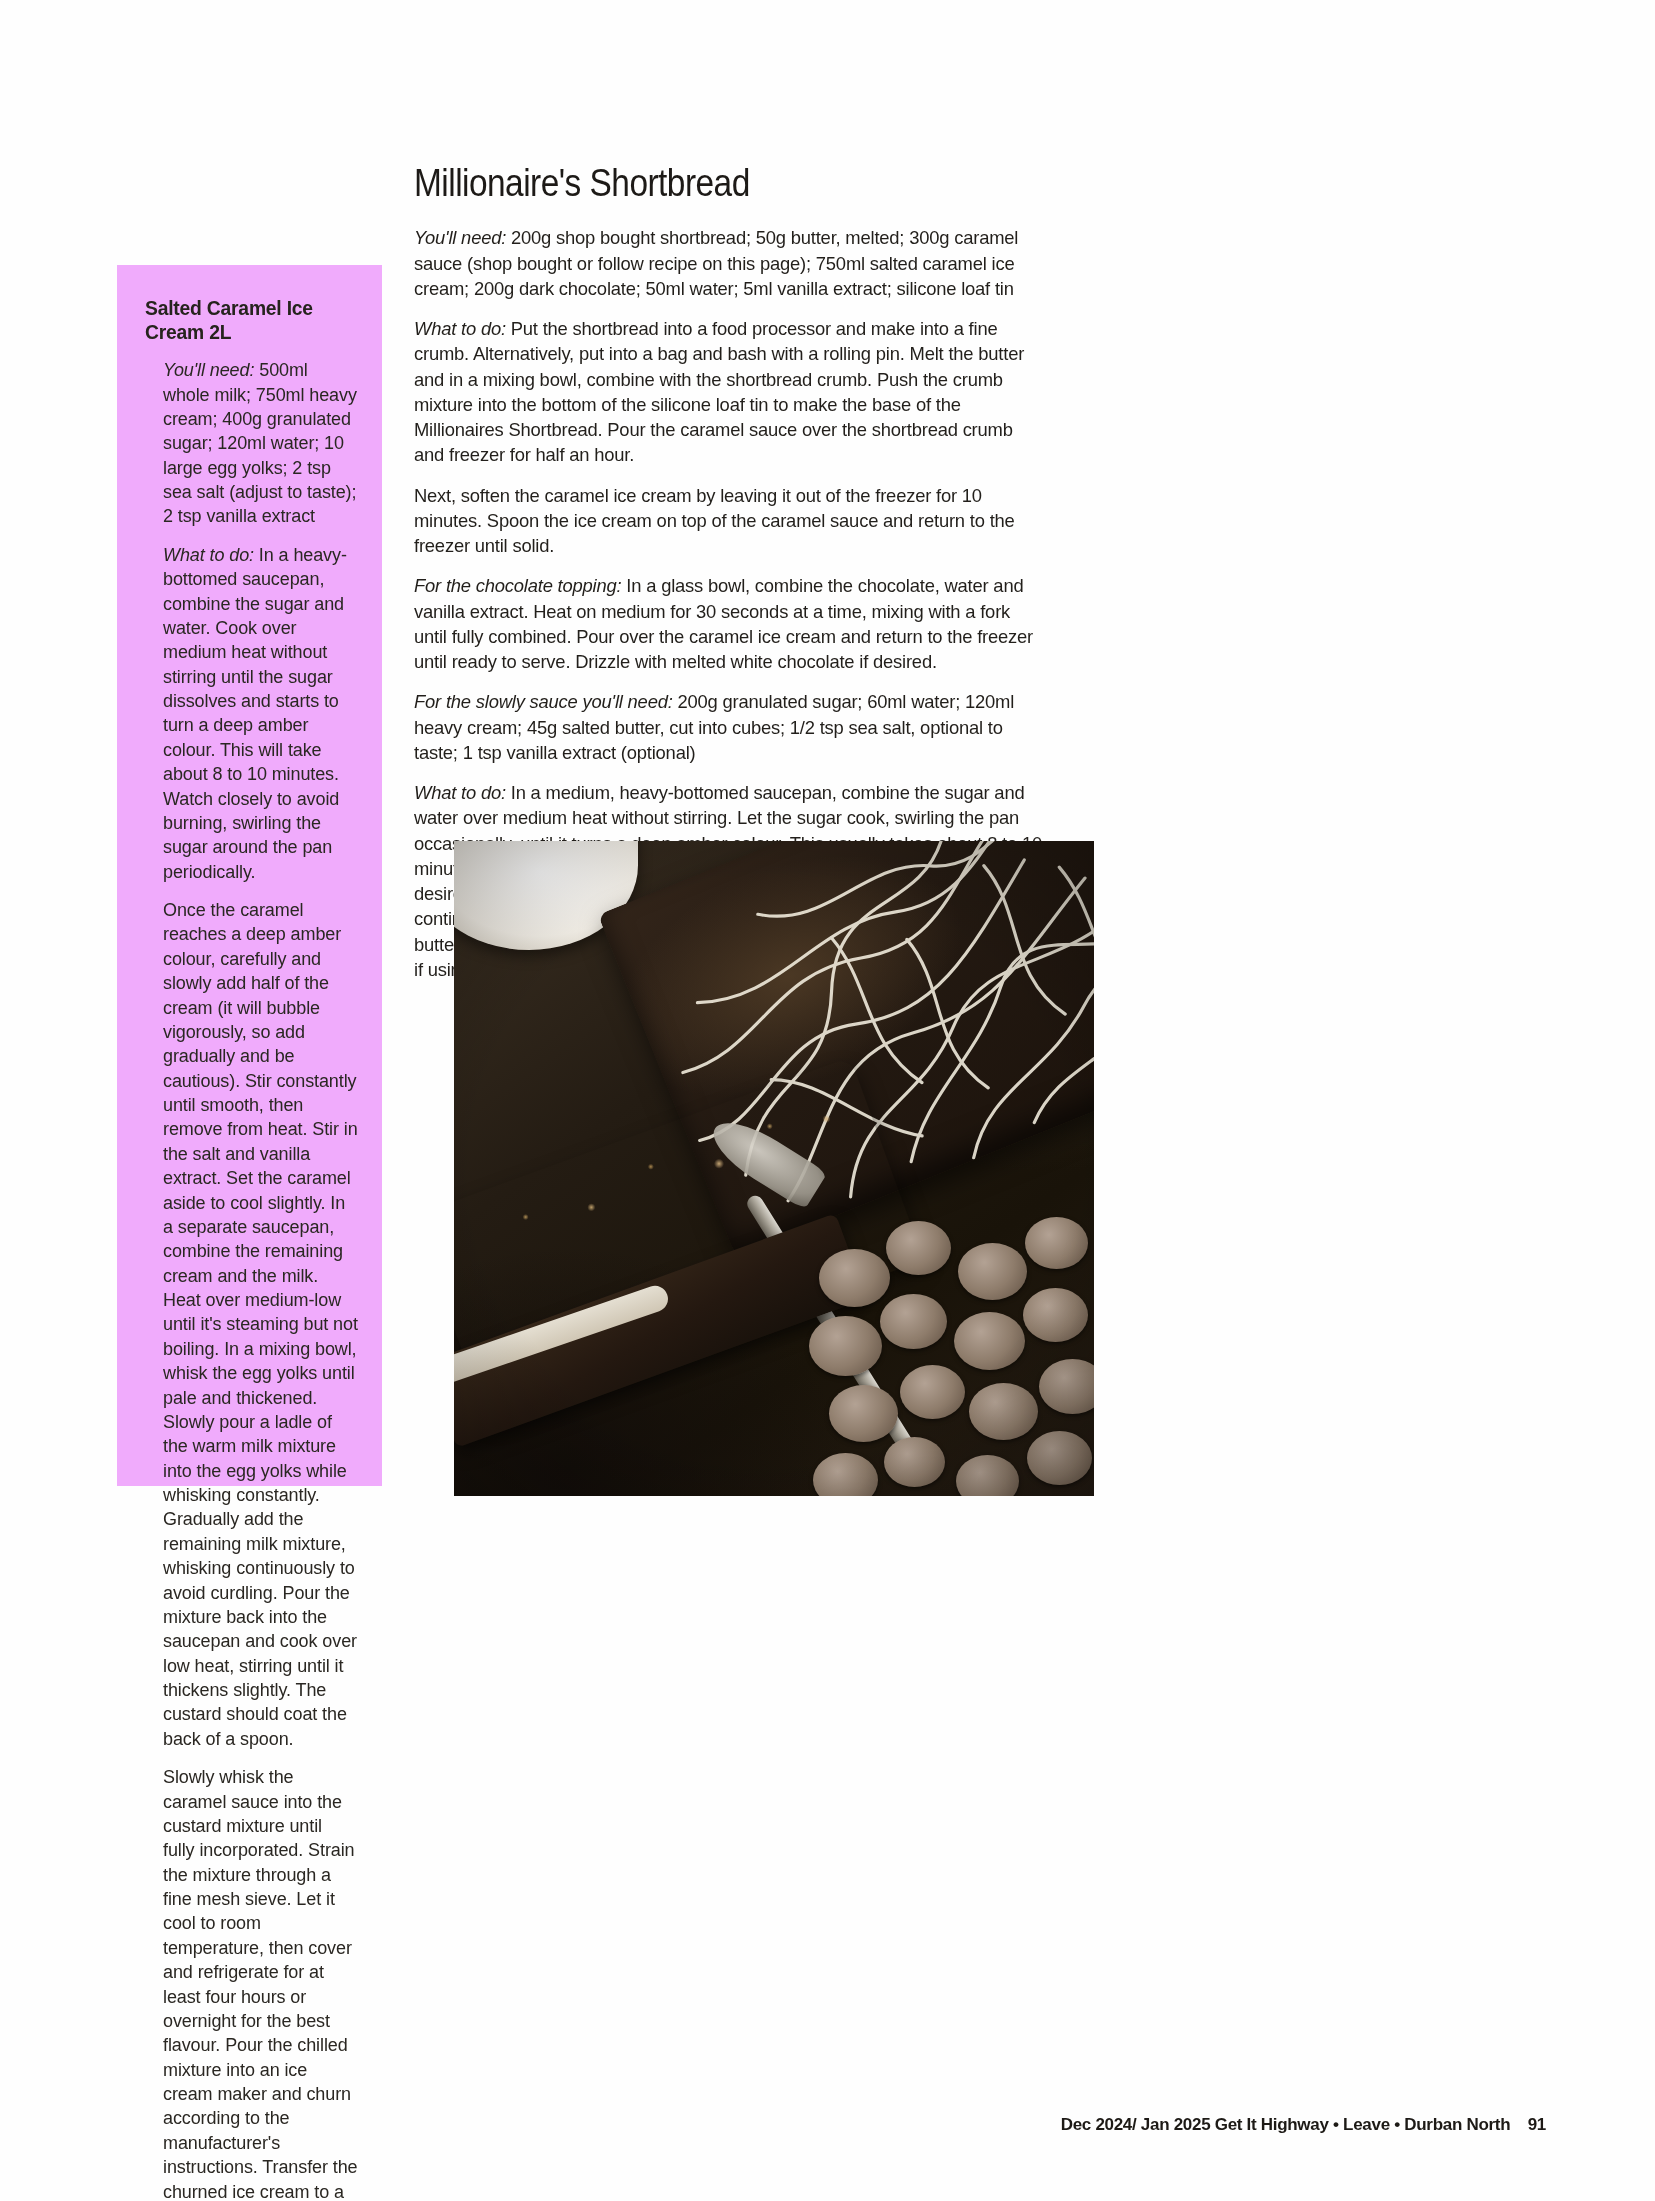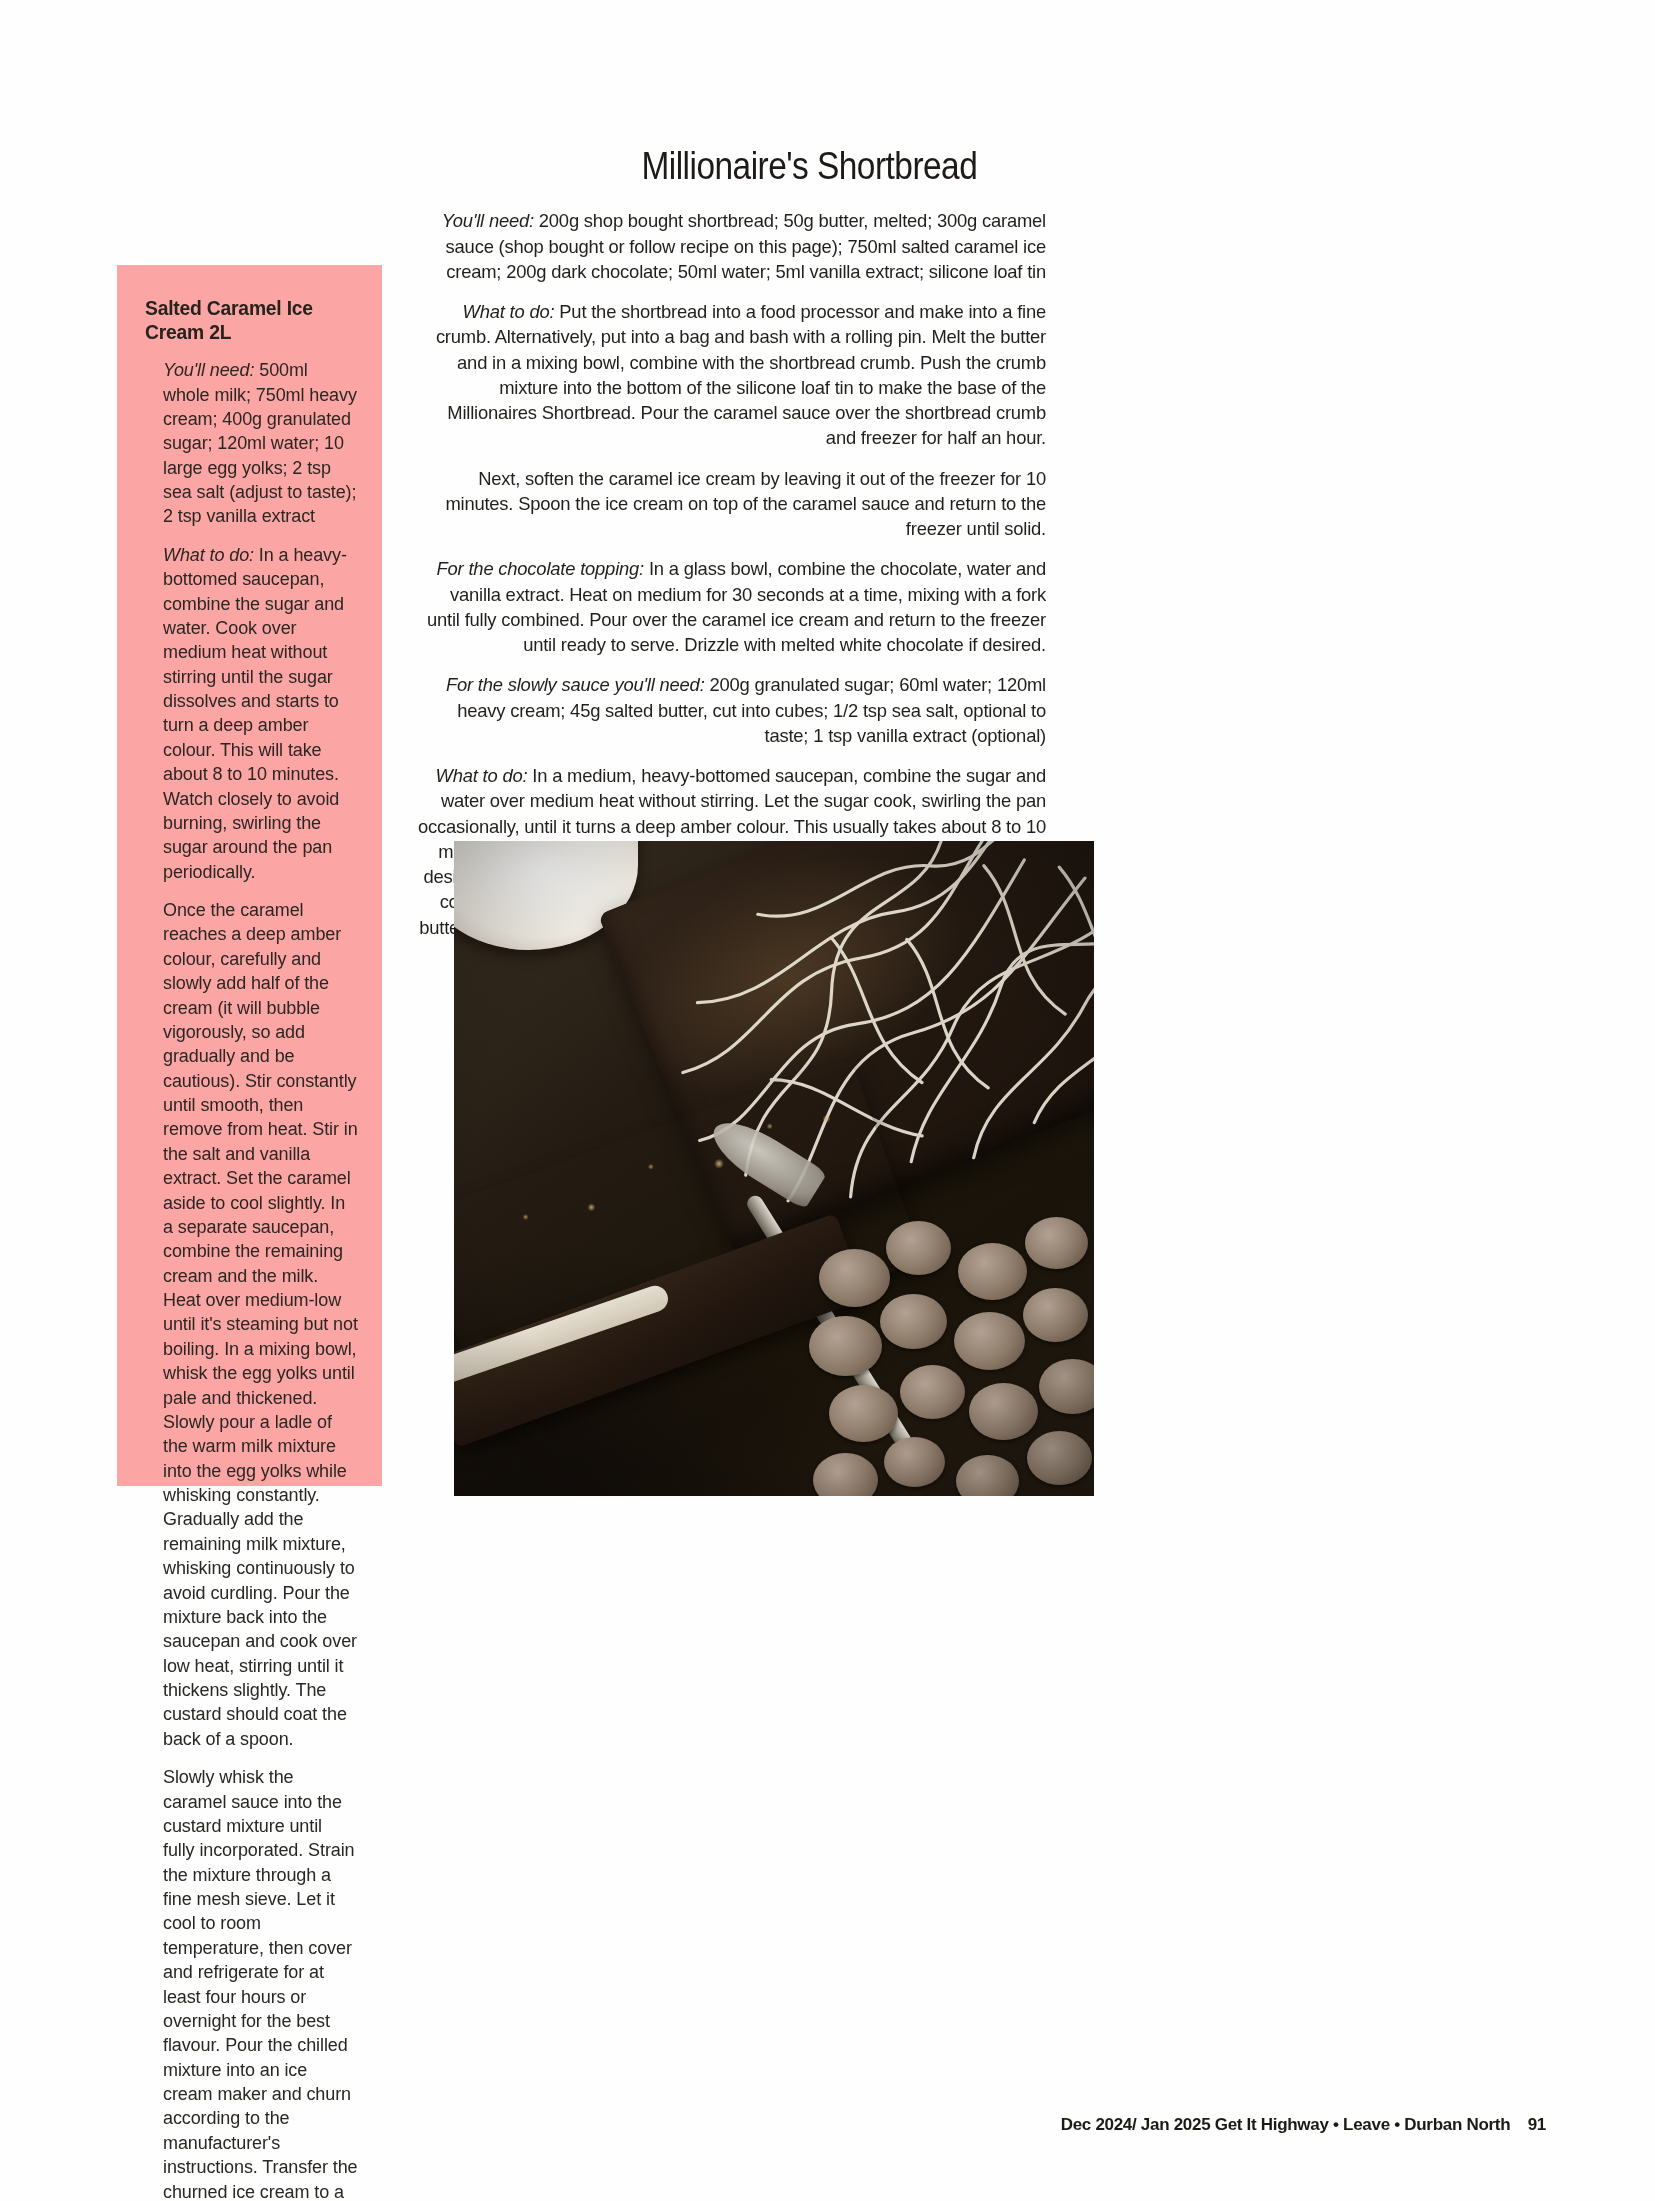--- a/index.html
+++ b/index.html
@@ -15,21 +15,21 @@
     position:absolute;inset:0;
     background:#fefefe;
   }
 
   
   .sidebar{
     position:absolute;
     left:117px;top:265px;
     width:265px;
     height:1221px;
-    background:#fca5a5;
+    background:#f0abfc;
     padding:32px 24px 42px 28px;
     box-sizing:border-box;
   }
   .sidebar-title{
     font-size:19.3px;
     font-weight:bold;
     letter-spacing:-0.2px;
     color:#26231d;
     margin:0 0 13px 0;
     line-height:1.25;
@@ -41,23 +41,22 @@
     color:#2a2722;
     letter-spacing:-0.1px;
     text-align:left;
   }
   .sb-p:last-child{margin-bottom:0;}
   .lead{font-style:italic;}
 
   
   .main{
     position:absolute;
-    left:414px;top:146px;
+    left:414px;top:163px;
     width:640px;
-    text-align:right;
   }
   .main-title{
     font-size:38px;
     font-weight:normal;
     line-height:1.06;
     margin:0 0 22px 0;
     color:#1d1a17;
     letter-spacing:-0.6px;
     transform:scaleX(0.88);
     transform-origin:left center;

